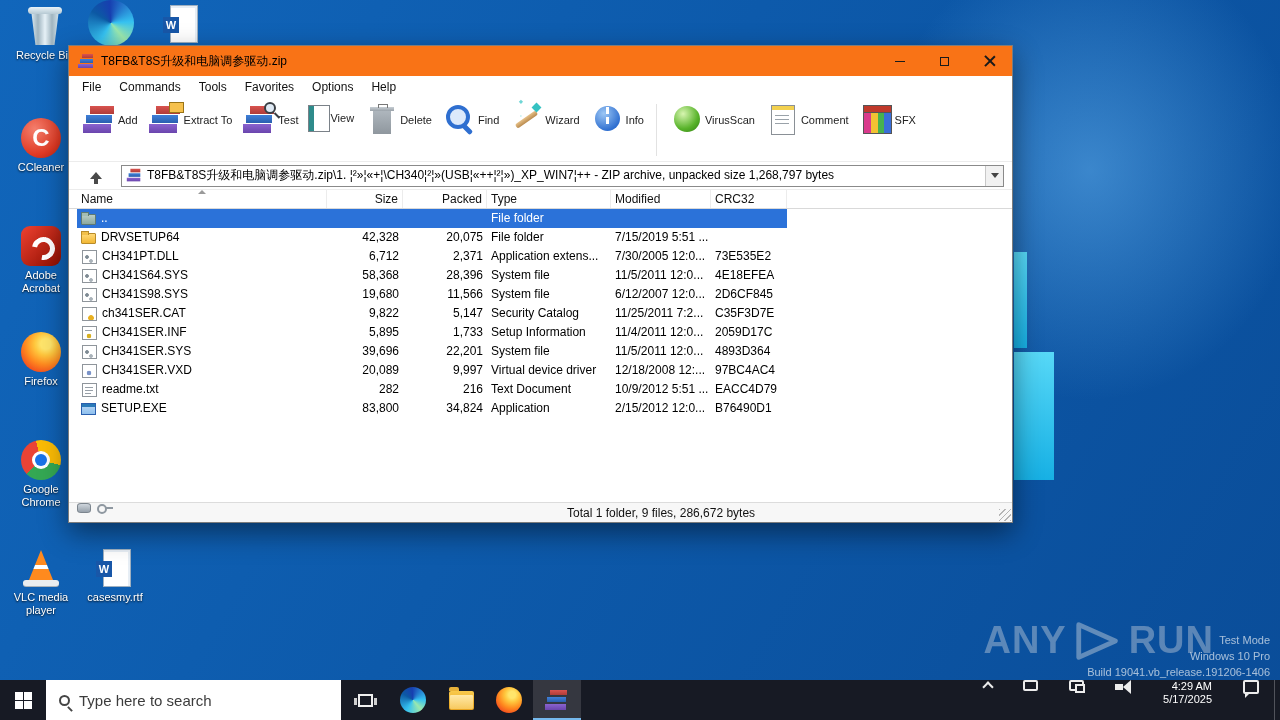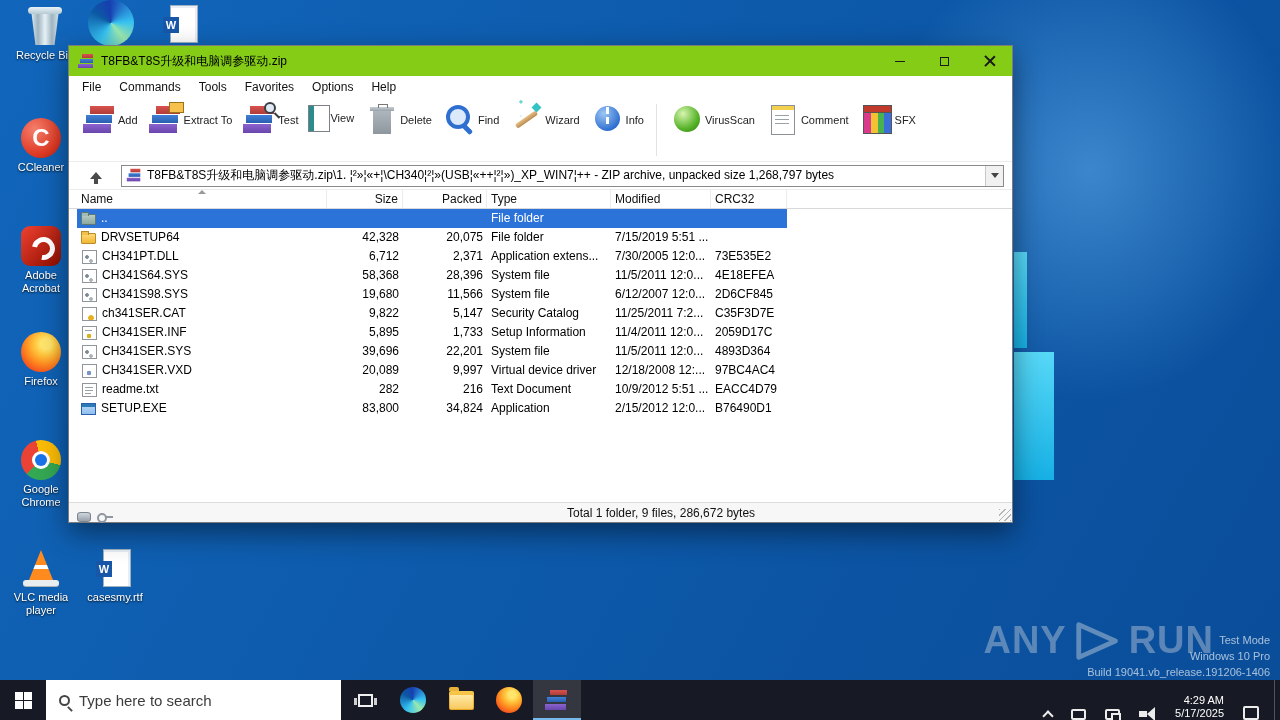--- a/index.html
+++ b/index.html
@@ -41,21 +41,21 @@
     border:1px solid #9fb0c0;box-shadow:inset -2px 2px 0 #e7eef5;}
   .word-doc-icon::after{content:'W';position:absolute;left:1px;top:13px;width:16px;height:16px;background:#1857a8;
     color:#fff;font-size:11px;font-weight:bold;line-height:16px;text-align:center;}
   .stray{position:absolute;}
   .edge-big{width:46px;height:46px;border-radius:50%;
     background:conic-gradient(from 140deg,#9be8ad,#35c1f1 20%,#0c59a4 45%,#173fb0 60%,#35c1f1 85%,#9be8ad);}
 
   
   #winrar{position:absolute;left:68px;top:45px;width:945px;height:478px;background:#fff;
     border:1px solid #7c7c7c;box-shadow:0 10px 26px rgba(0,0,0,.45);z-index:5;display:flex;flex-direction:column;}
-  #titlebar{height:30px;display:flex;align-items:center;background:#84cc16;flex:0 0 30px;}
+  #titlebar{height:30px;display:flex;align-items:center;background:#f97316;flex:0 0 30px;}
   .rar-mini{display:inline-block;width:16px;height:15px;
     background:linear-gradient(#d9534f,#b03c38) 4px 0/11px 4px no-repeat,
                linear-gradient(#3f80d8,#2a5fae) 2px 5px/13px 4px no-repeat,
                linear-gradient(#8a63cf,#6a45ad) 0 10px/15px 4px no-repeat;}
   #title-icon{margin-left:9px;}
   #title-text{font-size:12px;color:#000;margin-left:7px;flex:1;white-space:nowrap;overflow:hidden;}
   .winctl{width:45px;height:30px;display:flex;align-items:center;justify-content:center;}
   .min-glyph{width:10px;height:1px;background:#1a1a1a;display:block;}
   .max-glyph{width:9px;height:9px;border:1px solid #1a1a1a;display:block;}
   .close-glyph{position:relative;width:12px;height:12px;display:block;}
@@ -132,21 +132,21 @@
   .inf-icon{width:12px;height:14px;background:
      radial-gradient(circle at 6px 9px,#d8b020 2px,transparent 2.6px),
      linear-gradient(#98a0a8,#98a0a8) 2px 3px/7px 1px no-repeat,#fff;border:1px solid #8f959b;margin-left:1px;}
   .vxd-icon{width:12px;height:14px;background:radial-gradient(circle at 6px 8px,#7a93c8 2px,transparent 2.6px),#fff;border:1px solid #8f959b;margin-left:1px;}
   .txt-icon{width:12px;height:14px;background:
      linear-gradient(#98a0a8,#98a0a8) 2px 3px/8px 1px no-repeat,
      linear-gradient(#98a0a8,#98a0a8) 2px 6px/8px 1px no-repeat,
      linear-gradient(#98a0a8,#98a0a8) 2px 9px/6px 1px no-repeat,#fff;border:1px solid #8f959b;margin-left:1px;}
   .exe-icon{width:13px;height:12px;border:1px solid #2a5fae;background:linear-gradient(#bcd8f5,#8fc0ee);box-shadow:inset 0 3px 0 #2a7ab8;margin-top:1px;}
 
-  #statusbar{height:20px;flex:0 0 20px;border-top:1px solid #dcdcdc;background:#f7f7f7;display:flex;align-items:flex-end;position:relative;font-size:12px;color:#111;}
+  #statusbar{height:20px;flex:0 0 20px;border-top:1px solid #dcdcdc;background:#f7f7f7;display:flex;align-items:flex-start;position:relative;font-size:12px;color:#111;}
   .sb-ico{display:inline-block;position:relative;}
   .disk-icon{width:14px;height:10px;margin-left:8px;background:linear-gradient(#cfd6dd,#97a1ab);border:1px solid #7c858e;border-radius:4px/3px;}
   .key-icon{width:16px;height:10px;margin-left:6px;}
   .key-icon::before{content:'';position:absolute;left:0;top:1px;width:6px;height:6px;border:2px solid #8f98a1;border-radius:50%;}
   .key-icon::after{content:'';position:absolute;left:8px;top:4px;width:8px;height:2px;background:#8f98a1;box-shadow:5px 2px 0 -1px #8f98a1;}
   #status-text{position:absolute;left:498px;top:3px;}
   #grip{position:absolute;right:1px;bottom:1px;width:12px;height:12px;
     background:repeating-linear-gradient(135deg,#b5b5b5 0 1px,transparent 1px 4px);}
 
   
@@ -174,21 +174,21 @@
     background:conic-gradient(from 140deg,#9be8ad,#35c1f1 20%,#0c59a4 45%,#173fb0 60%,#35c1f1 85%,#9be8ad);}
   .expl-icon{width:25px;height:19px;position:relative;background:linear-gradient(#f8c94c,#e8a31f);border-radius:2px;display:block;}
   .expl-icon::before{content:'';position:absolute;left:0;top:-4px;width:10px;height:4px;background:#e8b23a;border-radius:2px 2px 0 0;}
   .expl-icon::after{content:'';position:absolute;left:1px;top:4px;width:23px;height:14px;background:linear-gradient(#ffe9a8,#f7c95e);border-radius:1px;}
   .ff-tb{width:26px;height:26px;border-radius:50%;display:block;
     background:radial-gradient(circle at 62% 30%,#ffe56b 0 14%,#ffc63d 30%,#ff8a1f 55%,#f4511e 78%,#c62f12);}
   .rar-tb{width:24px;height:23px;display:block;background:
      linear-gradient(#d9534f,#b03c38) 5px 1px/17px 5px no-repeat,
      linear-gradient(#3f80d8,#2a5fae) 2px 8px/19px 5px no-repeat,
      linear-gradient(#8a63cf,#6a45ad) 0 15px/21px 6px no-repeat;}
-  #tray{margin-left:auto;display:flex;align-items:flex-end;gap:19px;padding-right:6px;}
+  #tray{margin-left:auto;display:flex;align-items:flex-start;gap:31px;padding-right:6px;}
   .chev-up{width:8px;height:8px;border-left:2px solid #ececec;border-top:2px solid #ececec;transform:rotate(45deg);margin-top:3px;display:block;}
   .tray-display{width:15px;height:11px;border:2px solid #ececec;border-radius:2px;display:block;}
   .tray-net{width:15px;height:11px;border:2px solid #ececec;border-radius:2px;position:relative;display:block;}
   .tray-net::after{content:'';position:absolute;right:-3px;bottom:-4px;width:6px;height:5px;background:#171a24;border:2px solid #ececec;}
   .tray-vol{position:relative;width:17px;height:13px;display:block;}
   .tray-vol::before{content:'';position:absolute;left:0;top:4px;width:8px;height:6px;background:#ececec;}
   .tray-vol::after{content:'';position:absolute;left:1px;top:0;border:7px solid transparent;border-right:8px solid #ececec;}
   #clock{color:#fff;font-size:11px;line-height:13px;text-align:right;}
   .ac-icon{width:16px;height:14px;border:2px solid #ececec;border-radius:2px;position:relative;display:block;}
   .ac-icon::after{content:'';position:absolute;left:0;bottom:-6px;border:3px solid transparent;border-top-color:#ececec;border-left-color:#ececec;}

